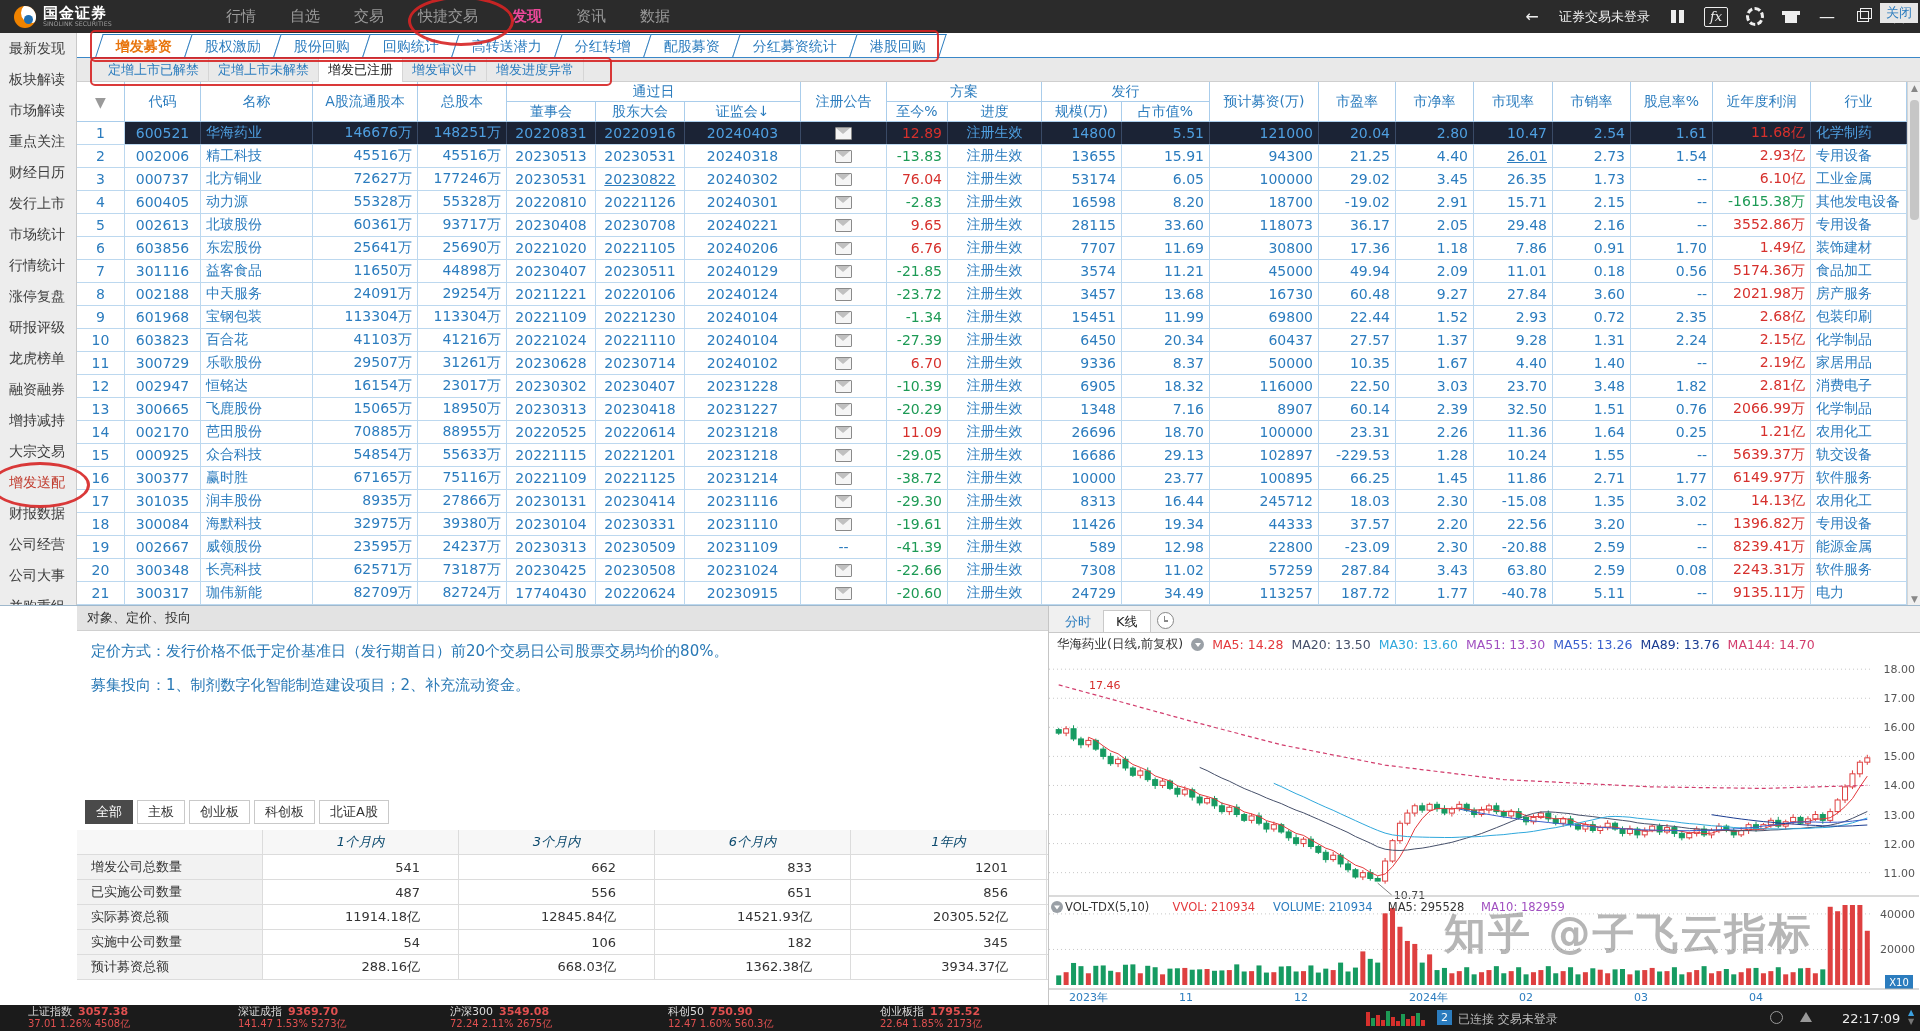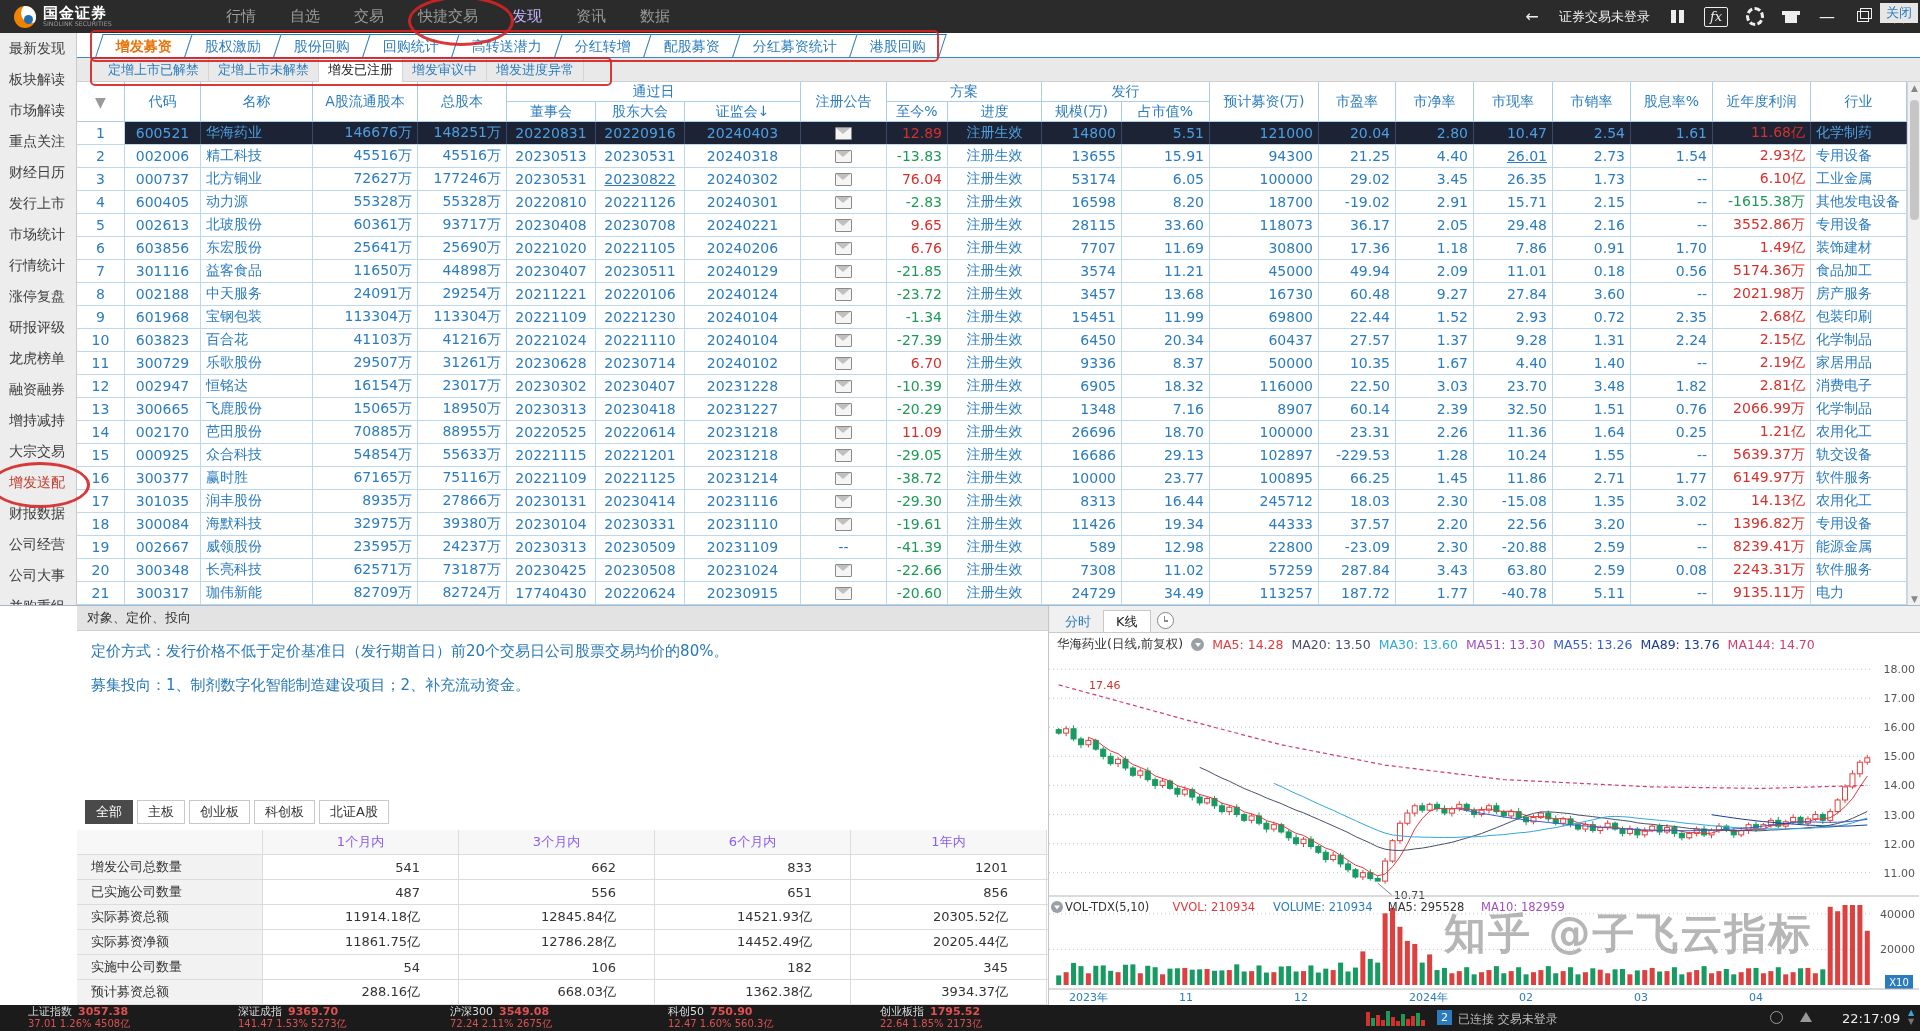--- a/index.html
+++ b/index.html
@@ -9,21 +9,21 @@
   .titlebar{position:absolute;left:0;top:0;width:1920px;height:33px;background:#2b2b2b;display:flex;align-items:center;}
   .brand{display:flex;align-items:center;gap:7px;padding-left:14px;width:190px;}
   .logo{width:22px;height:22px;border-radius:50%;background:#f08300;position:relative;overflow:hidden;flex:0 0 auto;}
   .logo::before{content:"";position:absolute;left:7px;top:-3px;width:20px;height:20px;border-radius:50%;background:#fff;}
   .logo::after{content:"";position:absolute;left:10px;top:9px;width:9px;height:9px;border-radius:50%;background:#1f6fb2;}
   .brand-txt{line-height:1;}
   .brand-cn{color:#fff;font-weight:bold;font-size:15px;letter-spacing:1px;}
   .brand-en{color:#9a9a9a;font-size:7px;transform:scale(.9);transform-origin:left;}
   .menu{display:flex;gap:14px;margin-left:12px;}
   .menu-item{color:#9a9a9a;font-size:15px;padding:5px 10px;cursor:default;}
-  .menu-item.active{color:#c4b5fd;font-weight:normal;text-align:center;}
+  .menu-item.active{color:#ec4899;font-weight:bold;text-align:center;}
   .tb-right{position:absolute;right:0;top:0;height:33px;display:flex;align-items:center;gap:18px;padding-right:12px;color:#ddd;}
   .tb-ico{width:18px;height:18px;display:flex;align-items:center;justify-content:center;color:#eee;font-size:16px;}
   .ico-grid2{width:13px;height:13px;position:relative;}
   .ico-grid2 i{position:absolute;width:5px;height:5px;background:#eee;}
   .ico-grid2 i:nth-child(1){left:0;top:0}.ico-grid2 i:nth-child(2){right:0;top:0;height:8px}
   .ico-grid2 i:nth-child(3){left:0;bottom:0;height:8px;top:auto}.ico-grid2 i:nth-child(4){right:0;bottom:0;top:auto}
   .ico-fx{font-family:"DejaVu Serif",serif;font-style:italic;font-size:13px;border:1px solid #eee;padding:0 2px;border-radius:2px;}
   .ico-gear{width:13px;height:13px;border:3px dashed #eee;border-radius:50%;}
   .ico-shirt{width:12px;height:9px;background:#eee;position:relative;margin-top:3px;}
   .ico-shirt::before{content:"";position:absolute;left:-3px;top:-3px;width:18px;height:4px;background:#eee;}
@@ -64,21 +64,21 @@
   .lp-text{padding:8px 14px 0 14px;color:#2878b5;font-size:15px;line-height:25px;}
   .lp-text p{margin:0 0 9px 0;}
   .lp-tabs{position:absolute;left:8px;top:194px;display:flex;gap:4px;}
   .btab{font-size:13px;height:22px;line-height:22px;padding:0 10px;border:1px solid #c9c9c9;background:#fff;color:#333;cursor:default;}
   .btab.active{background:#4a4a4a;color:#fff;border-color:#4a4a4a;}
   .stats{position:absolute;left:0;top:224px;width:971px;}
   .srow{display:flex;height:25px;box-sizing:border-box;border-bottom:1px solid #dcdcdc;font-size:13px;color:#333;}
   .scell{box-sizing:border-box;border-right:1px solid #dcdcdc;display:flex;align-items:center;}
   .scell.lbl{width:186px;background:#f2f2f2;padding-left:14px;}
   .scell.val{width:196px;justify-content:flex-end;padding-right:38px;}
-  .srow.hd .scell{background:#f7f7f7;justify-content:center;padding:0;color:#8b5cf6;}
+  .srow.hd .scell{background:#f7f7f7;justify-content:center;padding:0;color:#0c4a6e;font-style:italic;}
   
   .chart{position:absolute;left:1048px;top:0;width:872px;height:400px;border-left:1px solid #c5c5c5;box-sizing:border-box;background:#fff;}
   .ch-tabs{display:flex;align-items:flex-end;gap:0;height:26px;background:#f0f0f0;border-bottom:1px solid #c9c9c9;padding-left:4px;}
   .ctab{font-size:13px;height:21px;line-height:21px;padding:0 12px;color:#2b7cbe;cursor:default;}
   .ctab.active{background:#fff;border:1px solid #c9c9c9;border-bottom:none;color:#222;}
   .clock{width:15px;height:15px;border:1px solid #888;border-radius:50%;margin:0 0 3px 6px;position:relative;background:#fff;}
   .clock::before{content:"";position:absolute;left:6px;top:3px;width:1.5px;height:5px;background:#888;}
   .clock::after{content:"";position:absolute;left:6px;top:7px;width:4px;height:1.5px;background:#888;}
   .ch-title{height:22px;display:flex;align-items:center;gap:8px;padding-left:8px;font-size:12.5px;white-space:nowrap;}
   .ch-name{color:#333;}
@@ -794,27 +794,20 @@
             <div class="scell val">556</div>
             <div class="scell val">651</div>
             <div class="scell val">856</div>
           </div>
           <div class="srow">
             <div class="scell lbl">实际募资总额</div>
             <div class="scell val">11914.18亿</div>
             <div class="scell val">12845.84亿</div>
             <div class="scell val">14521.93亿</div>
             <div class="scell val">20305.52亿</div>
-          </div>
-          <div class="srow">
-            <div class="scell lbl">实际募资净额</div>
-            <div class="scell val">11861.75亿</div>
-            <div class="scell val">12786.28亿</div>
-            <div class="scell val">14452.49亿</div>
-            <div class="scell val">20205.44亿</div>
           </div>
           <div class="srow">
             <div class="scell lbl">实施中公司数量</div>
             <div class="scell val">54</div>
             <div class="scell val">106</div>
             <div class="scell val">182</div>
             <div class="scell val">345</div>
           </div>
           <div class="srow">
             <div class="scell lbl">预计募资总额</div>

